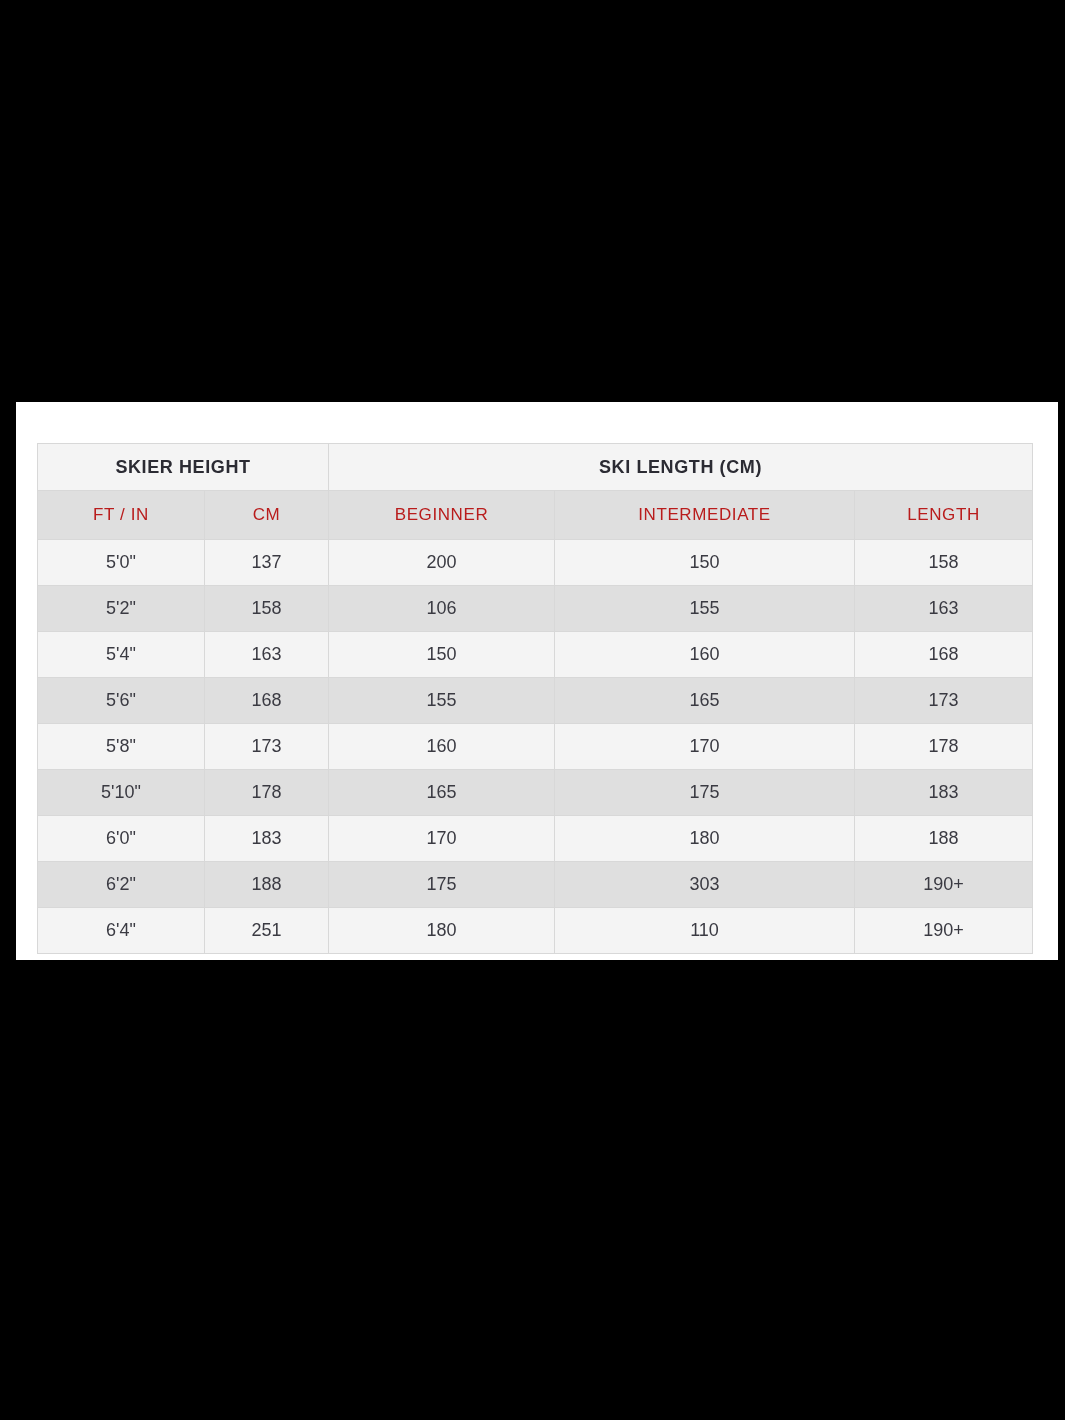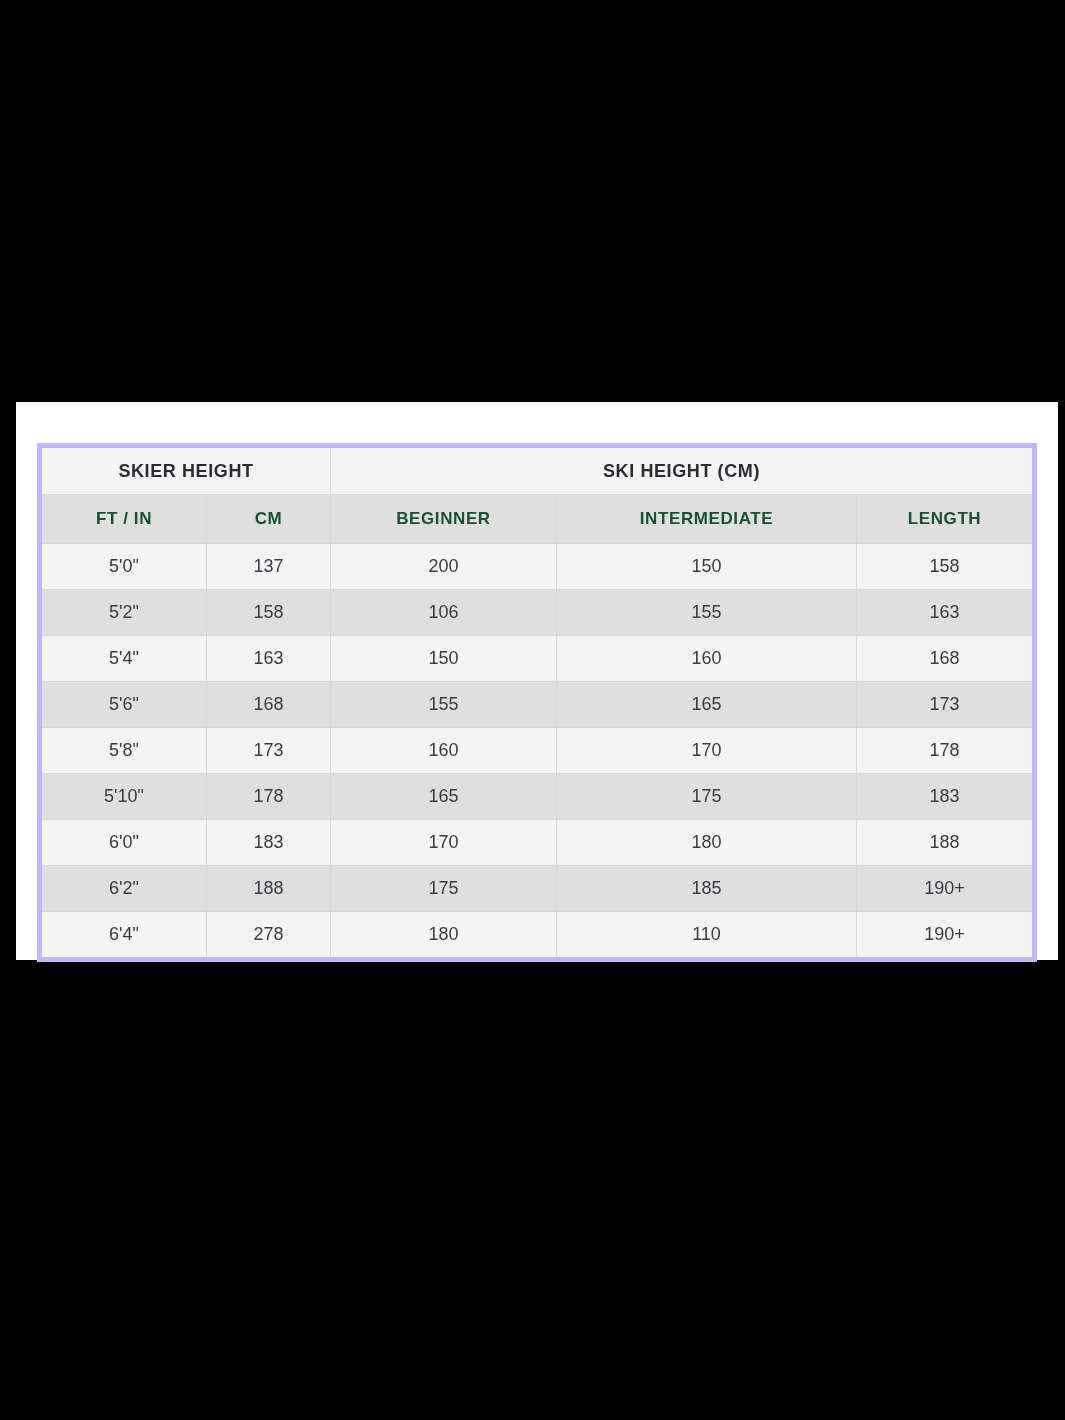--- a/index.html
+++ b/index.html
@@ -36,21 +36,21 @@
     position: absolute;
     left: 21px;   
     top: 41px;    
     width: 995px; 
   }
 
   table.size-chart {
     border-collapse: collapse;
     table-layout: fixed;
     width: 995px;
-    border: 5px solid #c4b5fd;
+    border: 1px solid #c4b5fd;
   }
 
   table.size-chart td,
   table.size-chart th {
     border: 1px solid #d8d8d8;
     text-align: center;
     vertical-align: middle;
     padding: 0;
   }
 
@@ -68,23 +68,23 @@
     color: #2b2b33;
     font-size: 18px;
     font-weight: bold;
     letter-spacing: 0.6px;
   }
 
   
   tr.sub-head th {
     height: 48px;
     background: #dfdfdf;
-    color: #14532d;
+    color: #b91c1c;
     font-size: 17px;
-    font-weight: bold;
+    font-weight: normal;
     letter-spacing: 0.6px;
   }
 
   
   tr.data-row td {
     height: 45px;
     font-size: 18px;
     font-weight: normal;
     color: #3a3a42;
   }
@@ -104,21 +104,21 @@
           <col class="c1">
           <col class="c2">
           <col class="c3">
           <col class="c4">
           <col class="c5">
         </colgroup>
 
         <thead>
           <tr class="group-head">
             <th colspan="2">SKIER HEIGHT</th>
-            <th colspan="3">SKI HEIGHT (CM)</th>
+            <th colspan="3">SKI LENGTH (CM)</th>
           </tr>
           <tr class="sub-head">
             <th>FT / IN</th>
             <th>CM</th>
             <th>BEGINNER</th>
             <th>INTERMEDIATE</th>
             <th>LENGTH</th>
           </tr>
         </thead>
 
@@ -169,26 +169,26 @@
             <td>6'0"</td>
             <td>183</td>
             <td>170</td>
             <td>180</td>
             <td>188</td>
           </tr>
           <tr class="data-row dark">
             <td>6'2"</td>
             <td>188</td>
             <td>175</td>
-            <td>185</td>
+            <td>303</td>
             <td>190+</td>
           </tr>
           <tr class="data-row light">
             <td>6'4"</td>
-            <td>278</td>
+            <td>251</td>
             <td>180</td>
             <td>110</td>
             <td>190+</td>
           </tr>
         </tbody>
       </table>
 
     </div>
   </div>
 

